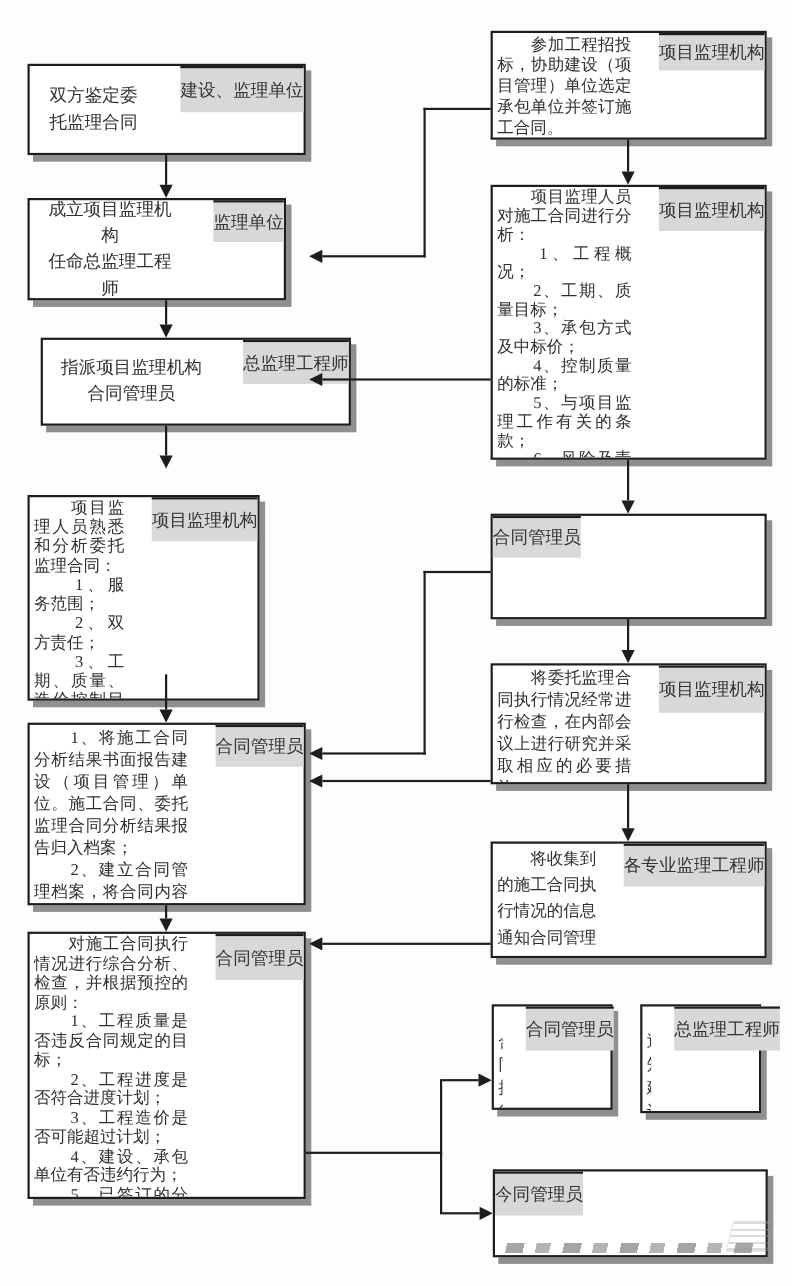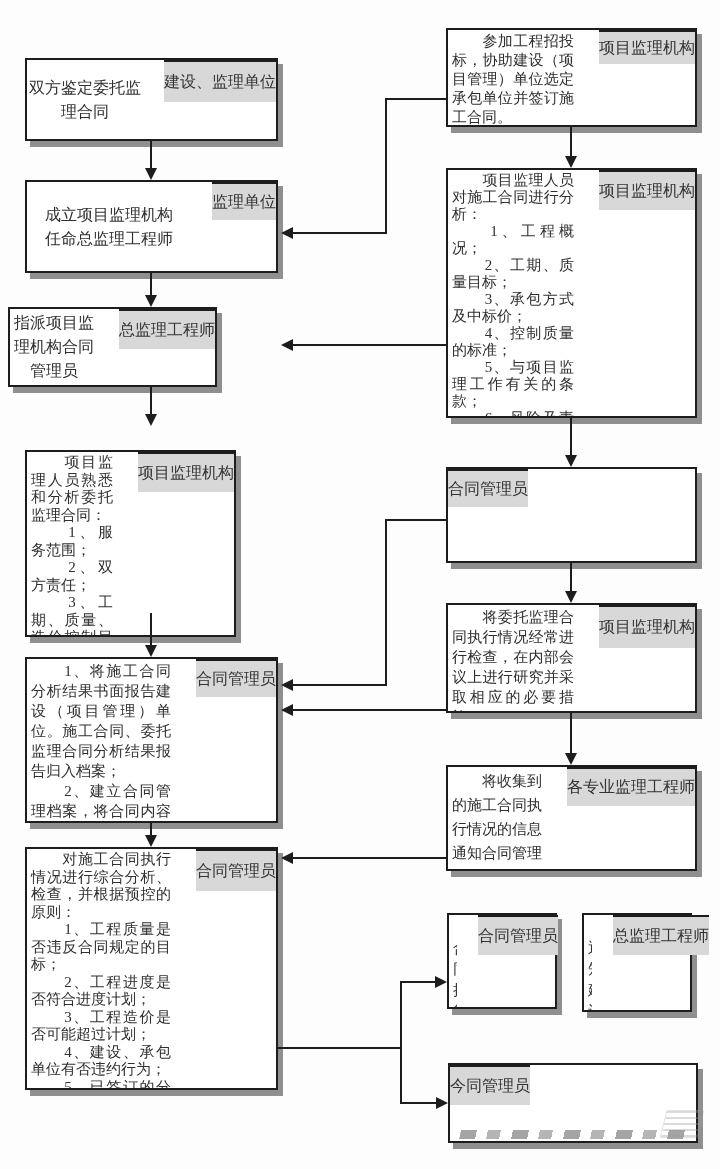--- a/index.html
+++ b/index.html
@@ -10,21 +10,21 @@
   .box{
     position:absolute;display:flex;box-sizing:border-box;
     border:2px solid #1d1d1d;background:#ffffff;box-shadow:5px 6px 0 #8f8f8f;gap:21px;
   }
   .content{
     flex:1;white-space:pre-wrap;text-align:justify;font-size:15px;line-height:17.5px;
     padding:2px 4px 0 4px;overflow:hidden;
   }
   .content.center{
     display:flex;align-items:center;justify-content:center;text-align:center;
-    font-size:16px;padding:0;line-height:24px;
+    font-size:16px;padding:12px;line-height:24px;
   }
   .lh17{line-height:17px}.lh19{line-height:19px}.lh20{line-height:20px}
   .lh21{line-height:21px}.lh23{line-height:23px}.lh24{line-height:24px}
   .role{
     flex:0 0 auto;box-sizing:border-box;border-top:2px solid #1d1d1d;background:#d8d8d8;
     display:flex;align-items:center;justify-content:center;font-size:16px;color:#333;
   }
   .line{position:absolute;background:#1d1d1d;}
   .ah{position:absolute;width:0;height:0;}
   .ah.down{border-left:6px solid transparent;border-right:6px solid transparent;border-top:12px solid #1d1d1d;}
@@ -44,27 +44,27 @@
 </head>
 <body>
 
 <div class="canvas">
 
   <div class="box" style="left:25px;top:58px;width:253px;height:83px">
     <div class="content center">双方鉴定委托监理合同</div>
     <div class="role" style="height:42px">建设、监理单位</div>
   </div>
 
-  <div class="box" style="left:25px;top:180px;width:253px;height:93px">
+  <div class="box" style="left:25px;top:180px;width:235px;height:93px">
     <div class="content center">成立项目监理机构
 任命总监理工程师</div>
     <div class="role" style="height:38px">监理单位</div>
   </div>
 
-  <div class="box" style="left:8px;top:307px;width:209px;height:80px">
+  <div class="box" style="left:37px;top:307px;width:282px;height:80px">
     <div class="content center">指派项目监理机构合同管理员</div>
     <div class="role" style="height:40px">总监理工程师</div>
   </div>
 
   <div class="box" style="left:25px;top:450px;width:211px;height:187px">
     <div class="content">　　项目监理人员熟悉和分析委托监理合同：
 　　1、服务范围；
 　　2、双方责任；
 　　3、工期、质量、造价控制目标；
 　　4、违约处理条款；

